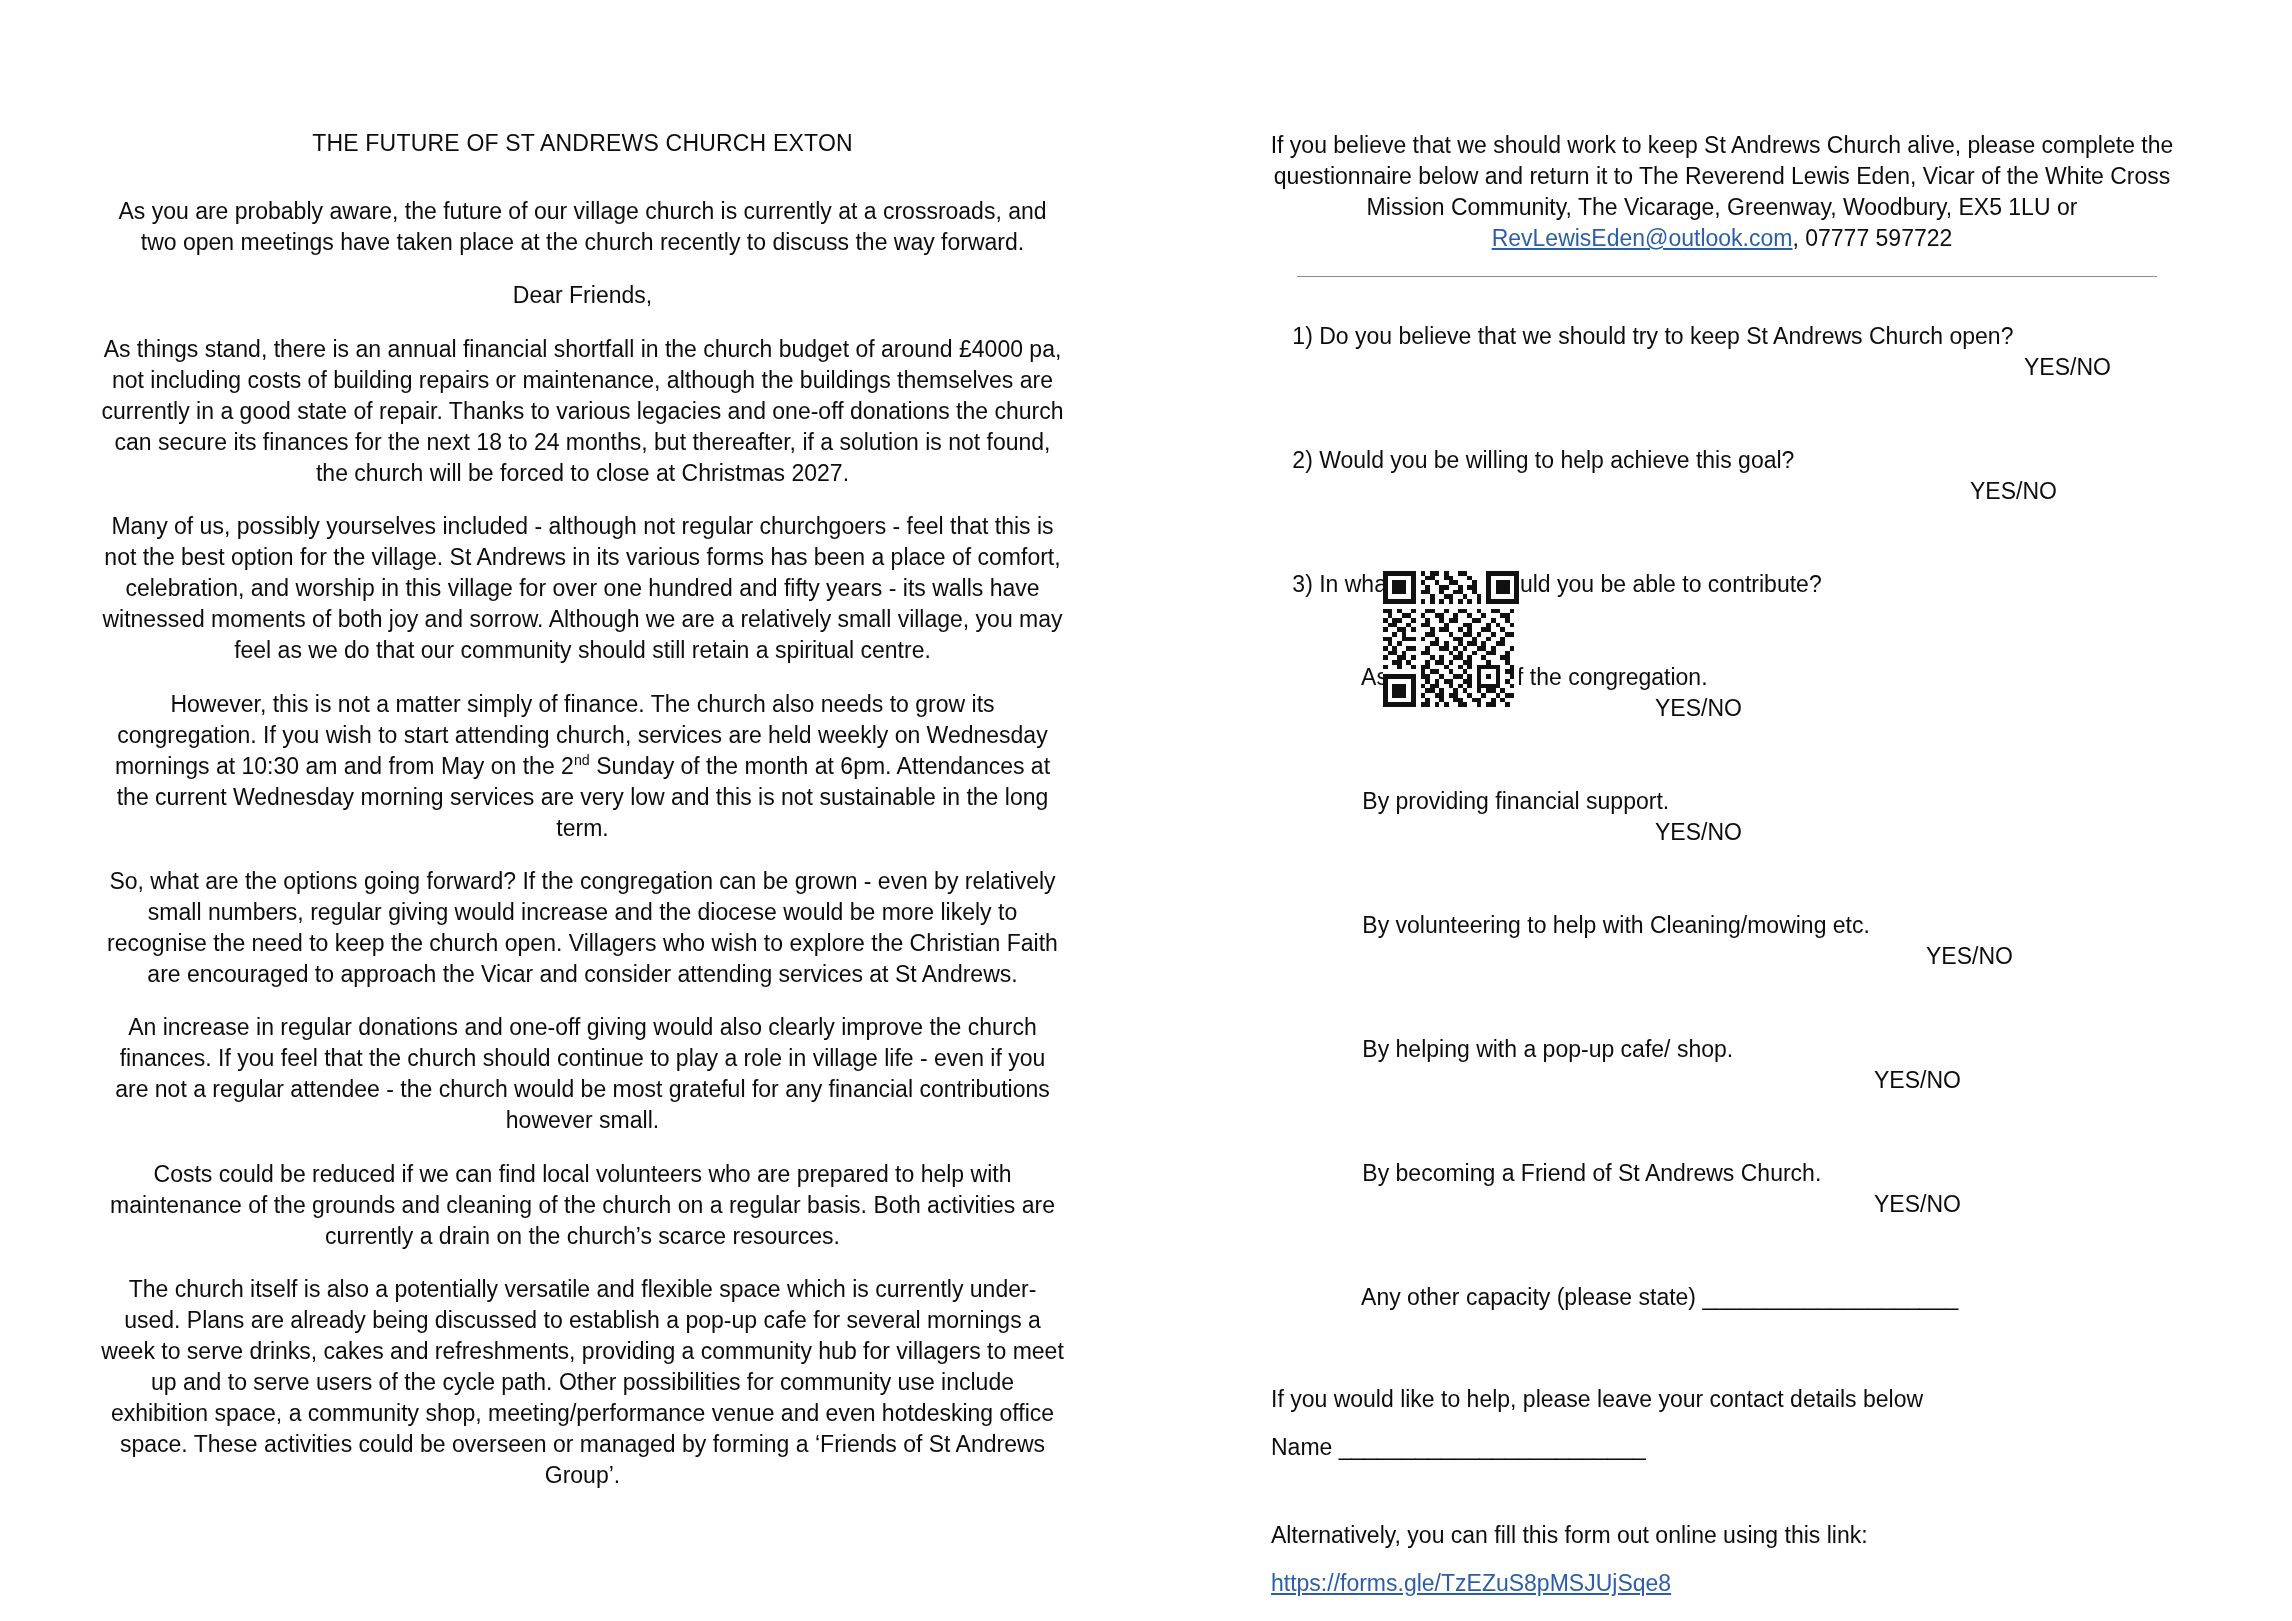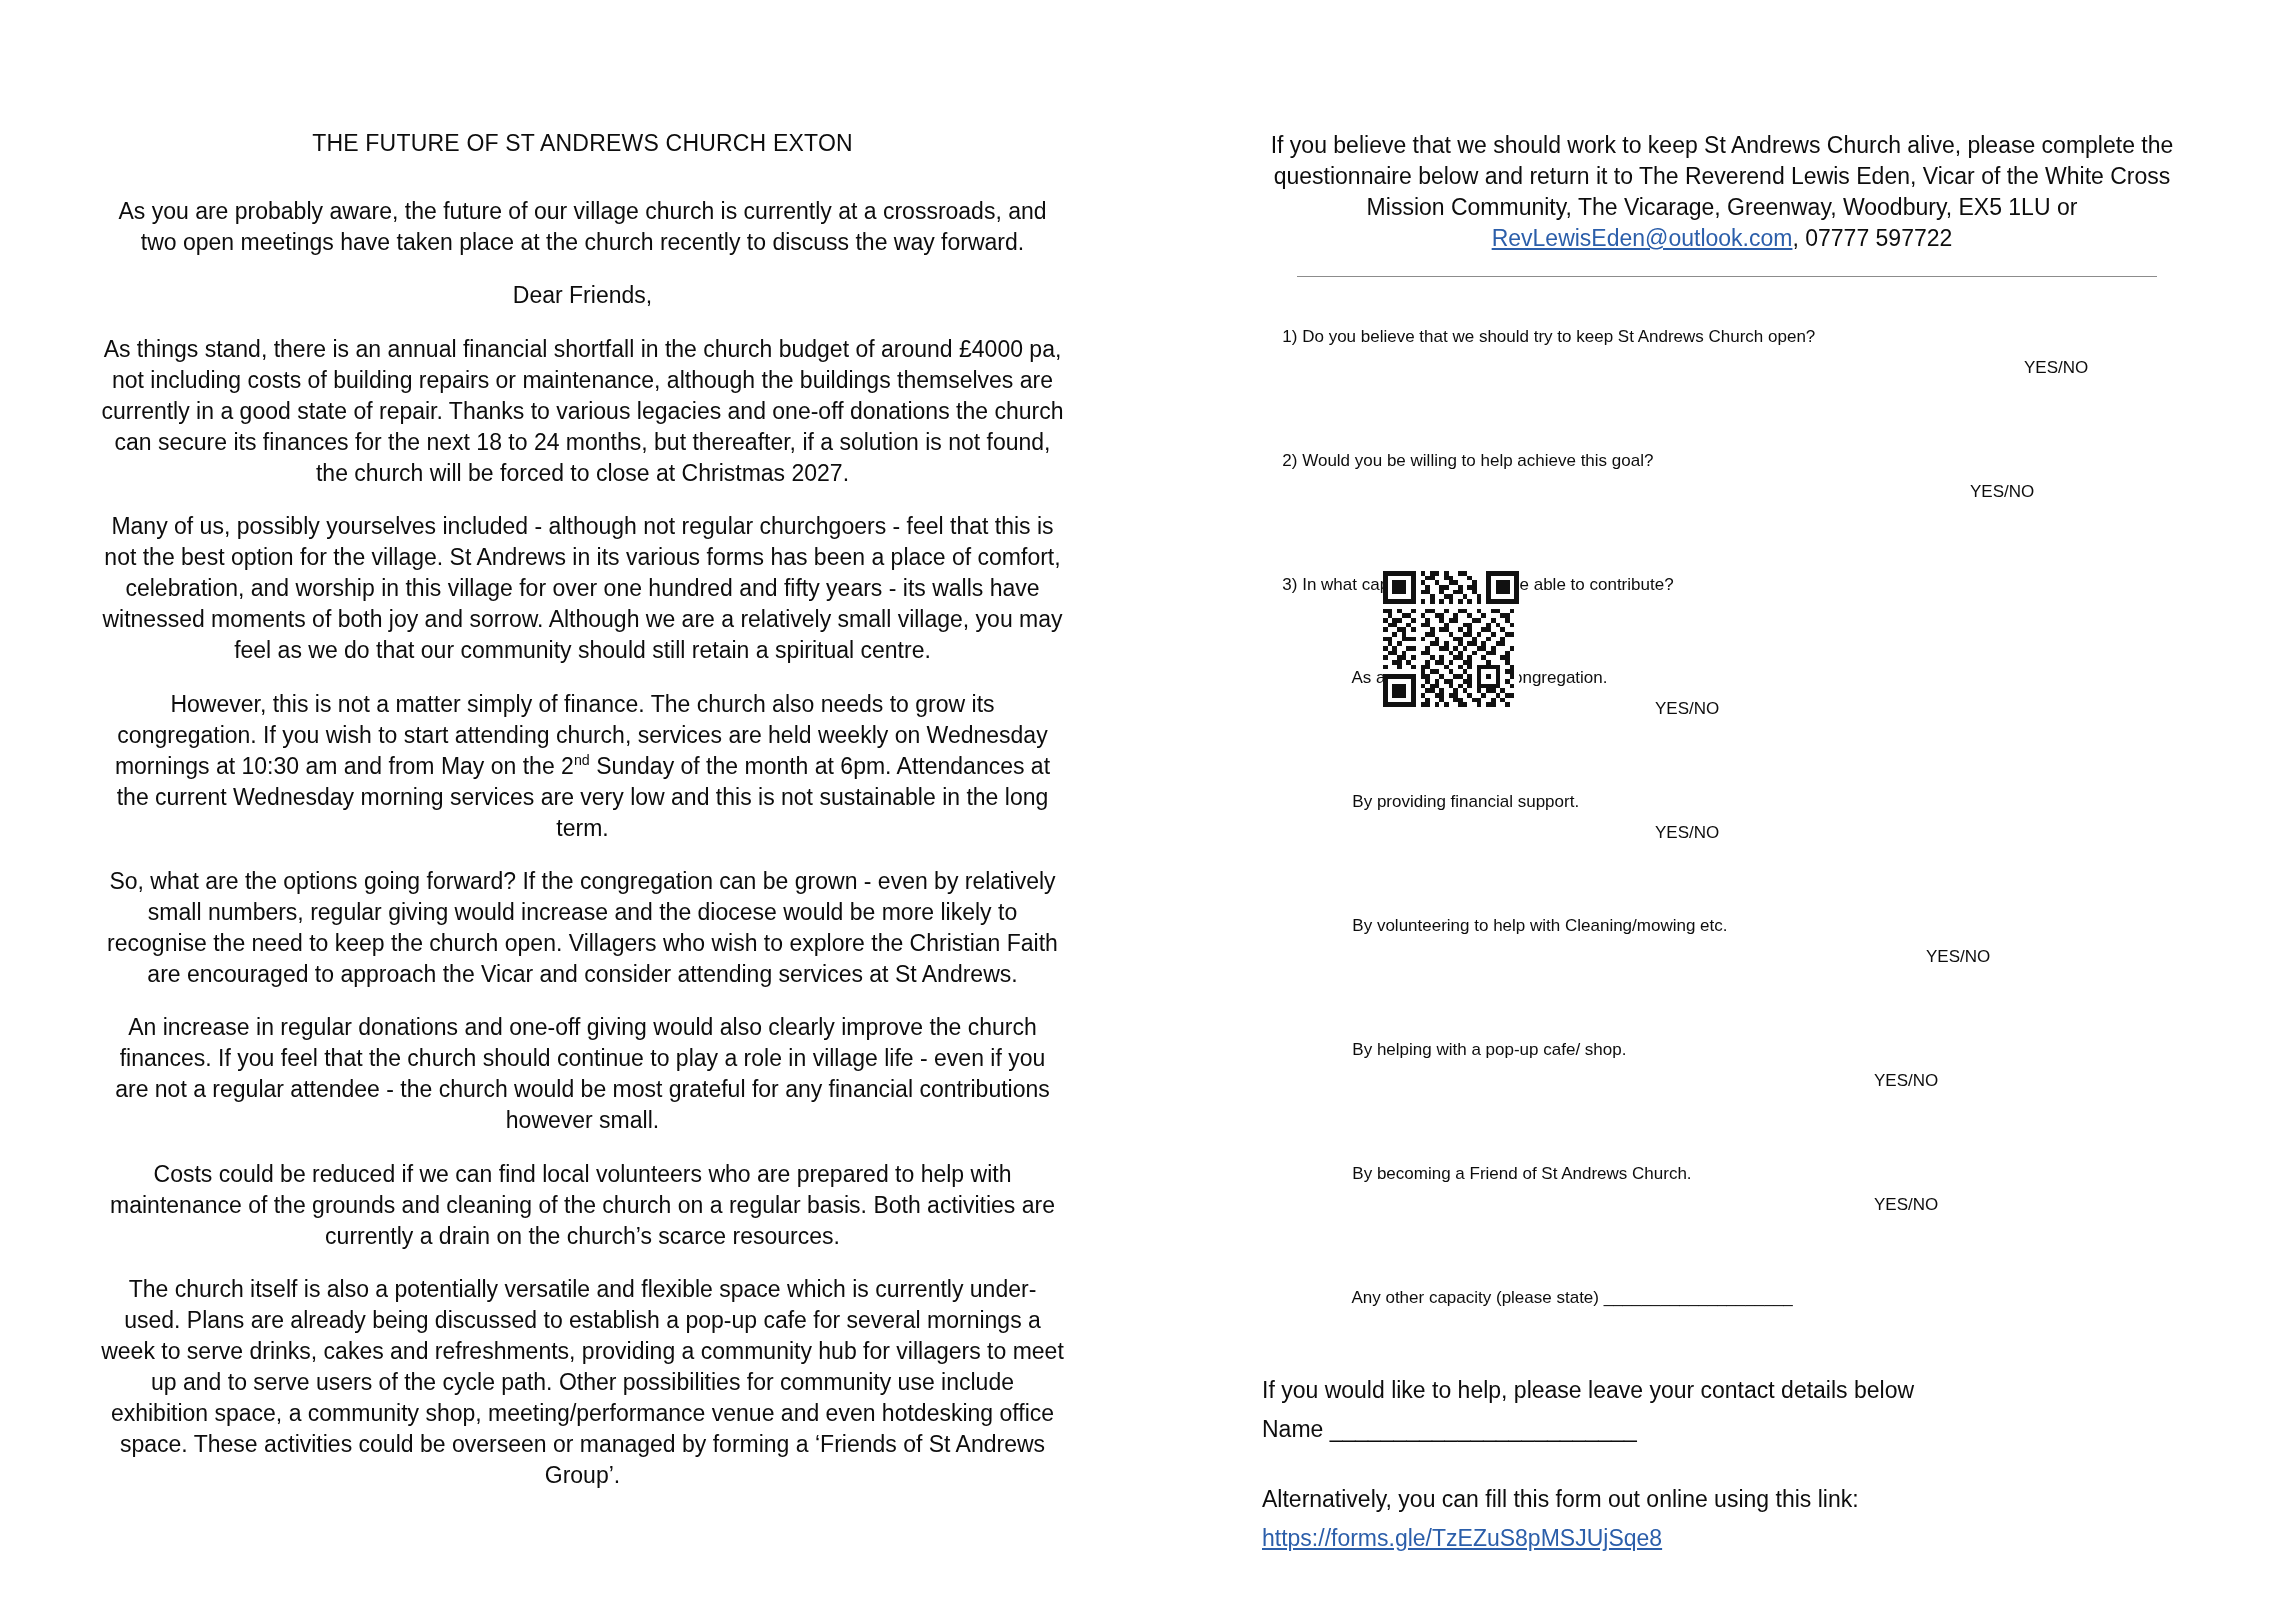--- a/index.html
+++ b/index.html
@@ -57,21 +57,21 @@
     width: 860px;
   }
   .q-title {
     font-size: 23px;
     text-align: center;
     margin: 0 0 21.5px 0;
     padding-left: 36px;
     font-weight: normal;
   }
   .qline {
-    font-size: 17px;
+    font-size: 23px;
     line-height: 31px;
     margin: 0 0 0 0;
     position: relative;
     white-space: pre;
   }
   .qline .yn {
     position: absolute;
   }
   .indent1 {
     padding-left: 70px;
@@ -79,21 +79,21 @@
   .block-gap {
     height: 23px;
   }
   .link {
     color: #2b5eaa;
     text-decoration: underline;
   }
   .contact-line {
     font-size: 23px;
     line-height: 31px;
-    margin: 8px;
+    margin: 17px;
     white-space: pre;
   }
   .qr {
     position: absolute;
     left: 1383px;
     top: 571px;
     width: 136px;
     height: 136px;
   }
   .qr svg { display: block; }

